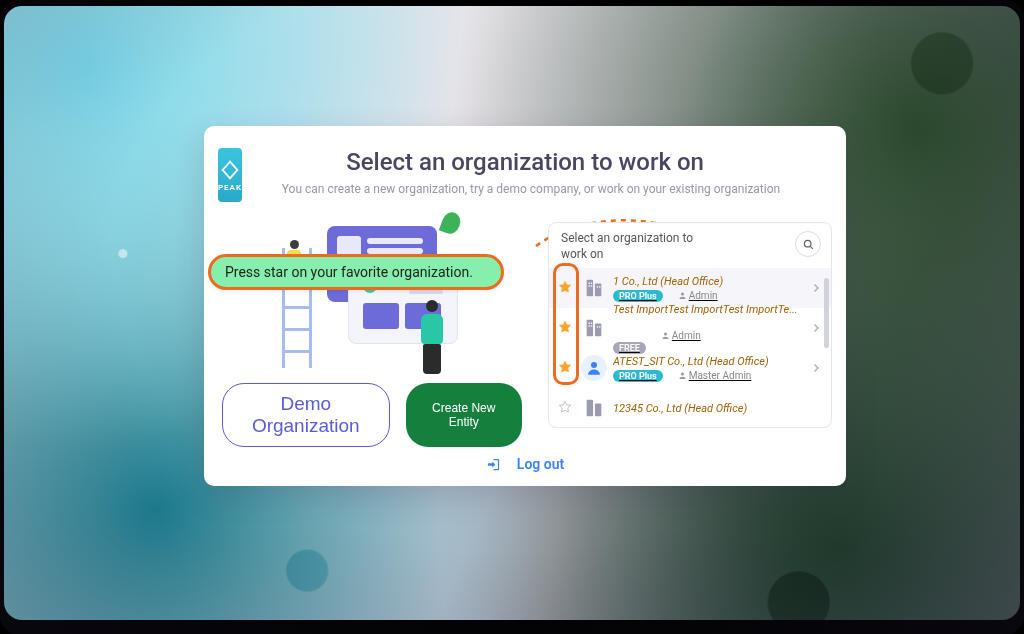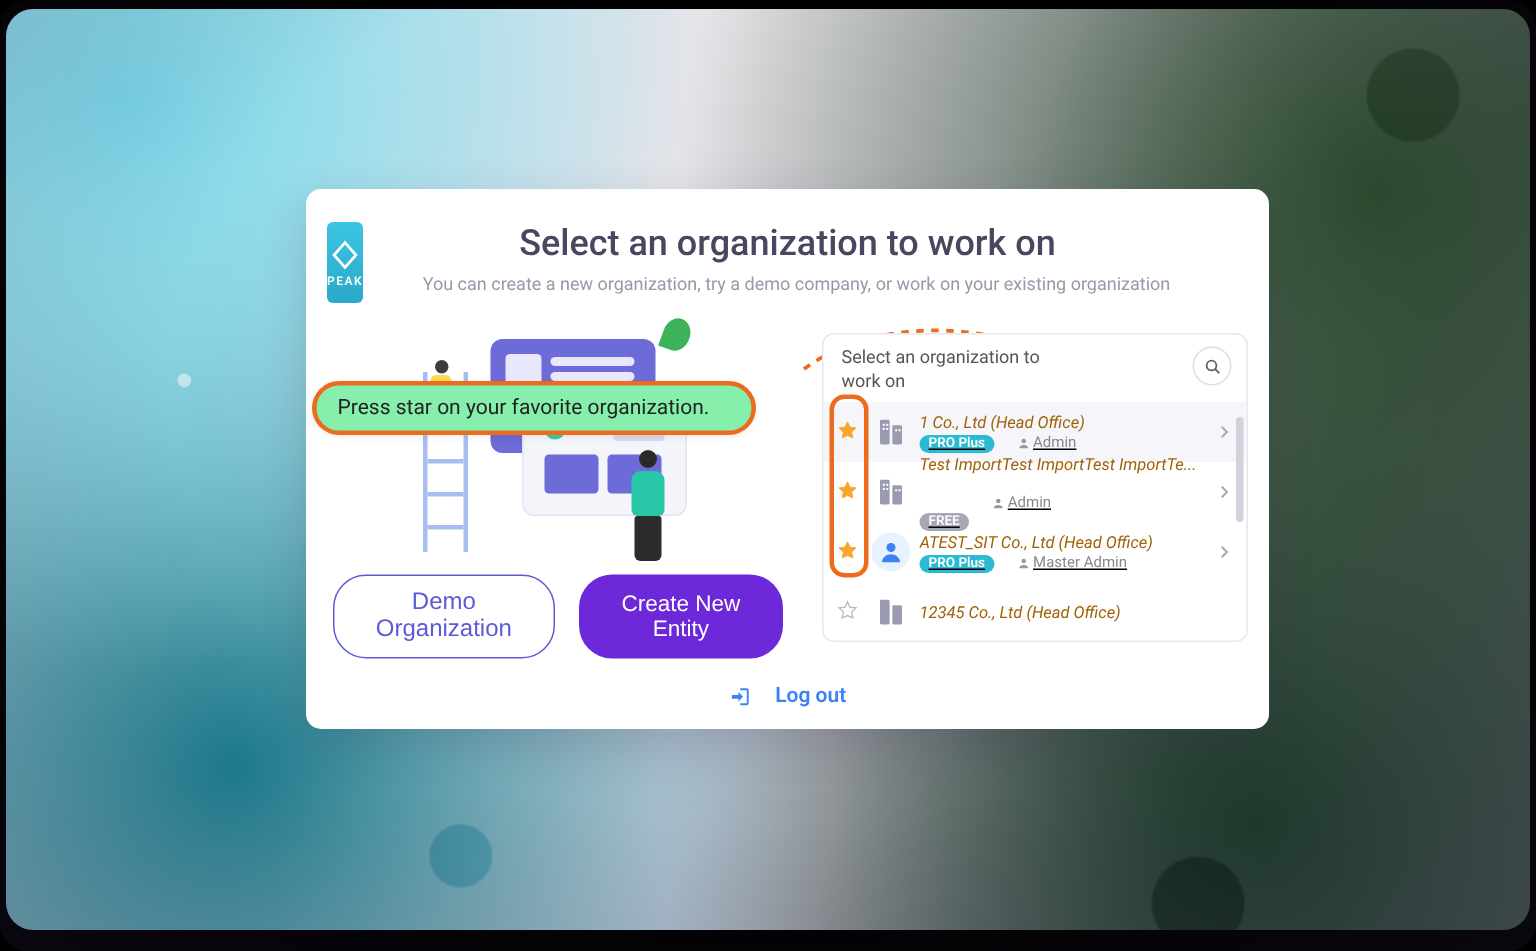--- a/index.html
+++ b/index.html
@@ -109,25 +109,25 @@
   .worker { position:absolute; left:42px; top:22px; width:20px; }
   .worker .head { width:9px; height:9px; background:#3d3d3d; border-radius:50%; margin:0 auto; }
   .worker .body { width:14px; height:18px; background:#ffd94d; border-radius:4px; margin:1px auto 0; }
 
   .btn-row {
     position:absolute; left:0; right:0; top:165px;
     display:flex; gap:16px; justify-content:center;
   }
   .btn-demo {
     padding:9px 18px; border-radius:22px; border:1.5px solid #5b5bd6;
-    background:#fff; color:#5b5bd6; font-size:16px; cursor:pointer;
+    background:#fff; color:#5b5bd6; font-size:19px; cursor:pointer;
   }
   .btn-create {
     padding:10px 20px; border-radius:22px; border:none;
-    background:#6d28d9; color:#fff; font-size:15px; cursor:pointer;
+    background:#15803d; color:#fff; font-size:12px; cursor:pointer;
   }
 
   
   .dash-arrow {
     position:absolute;
     left:328px; top:90px;
     width:190px; height:44px;
     pointer-events:none;
   }
 

